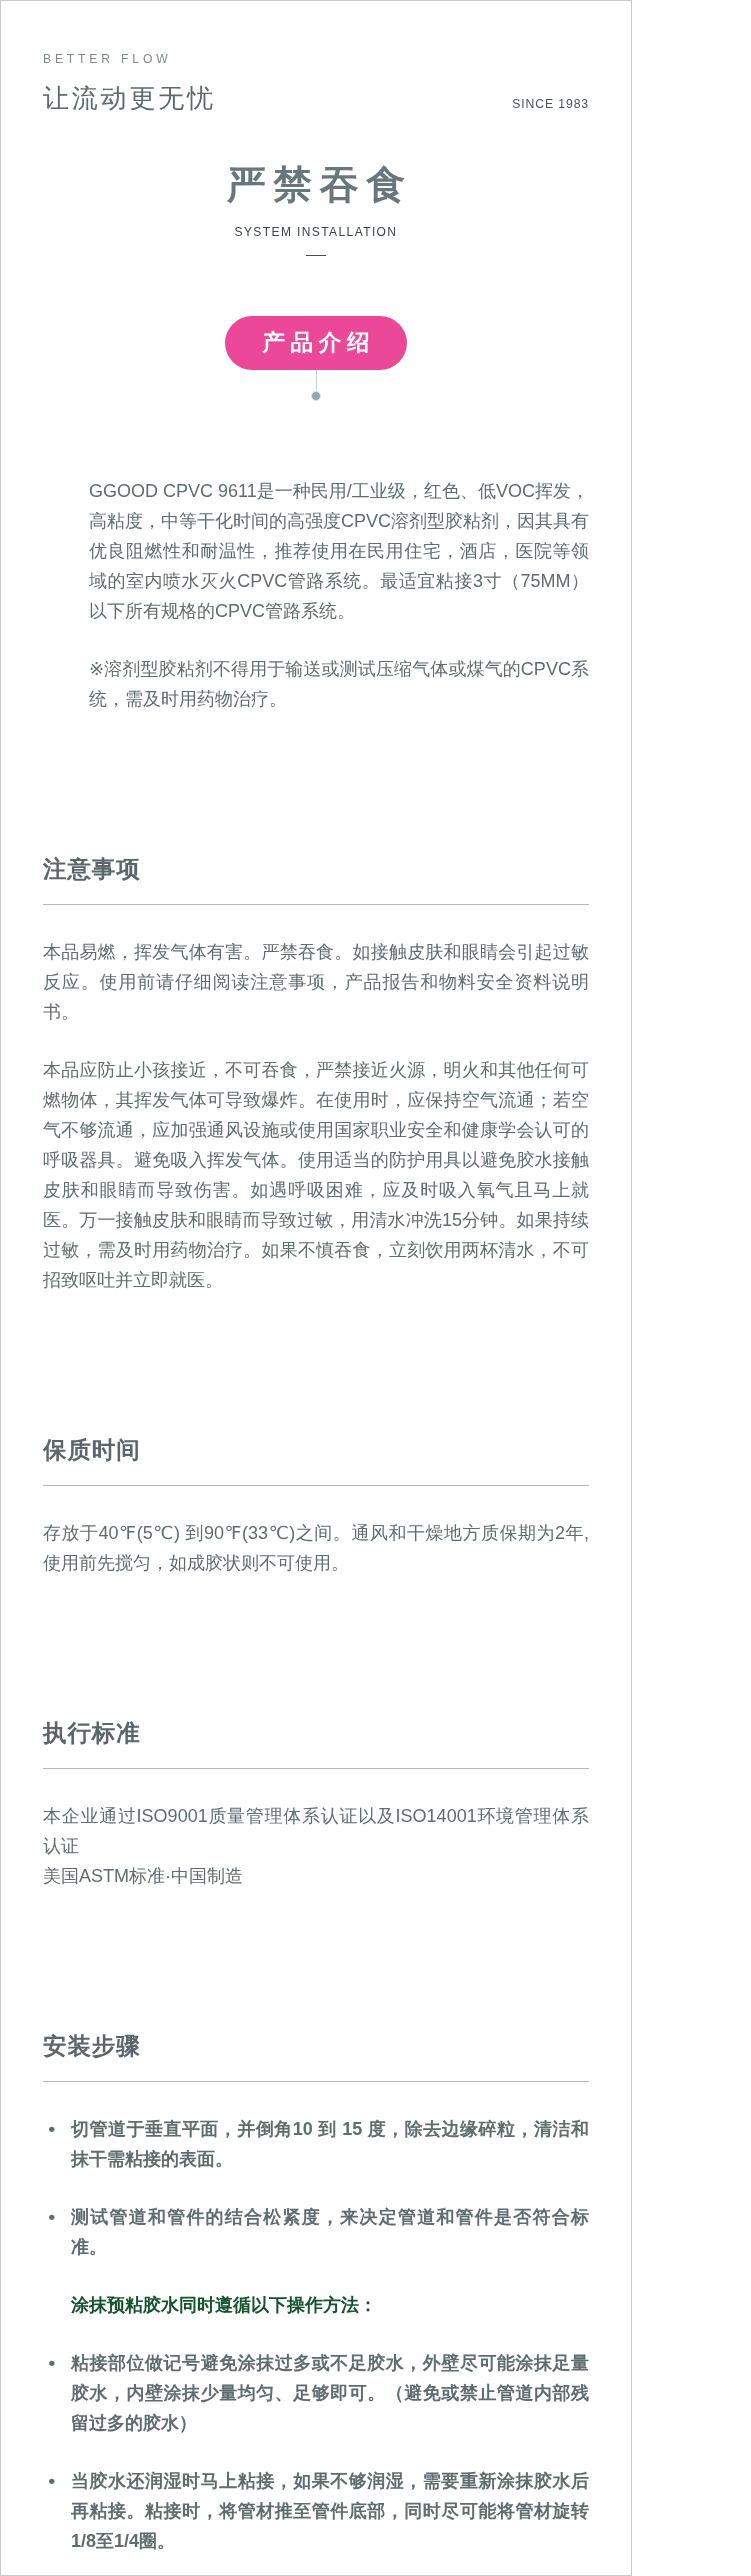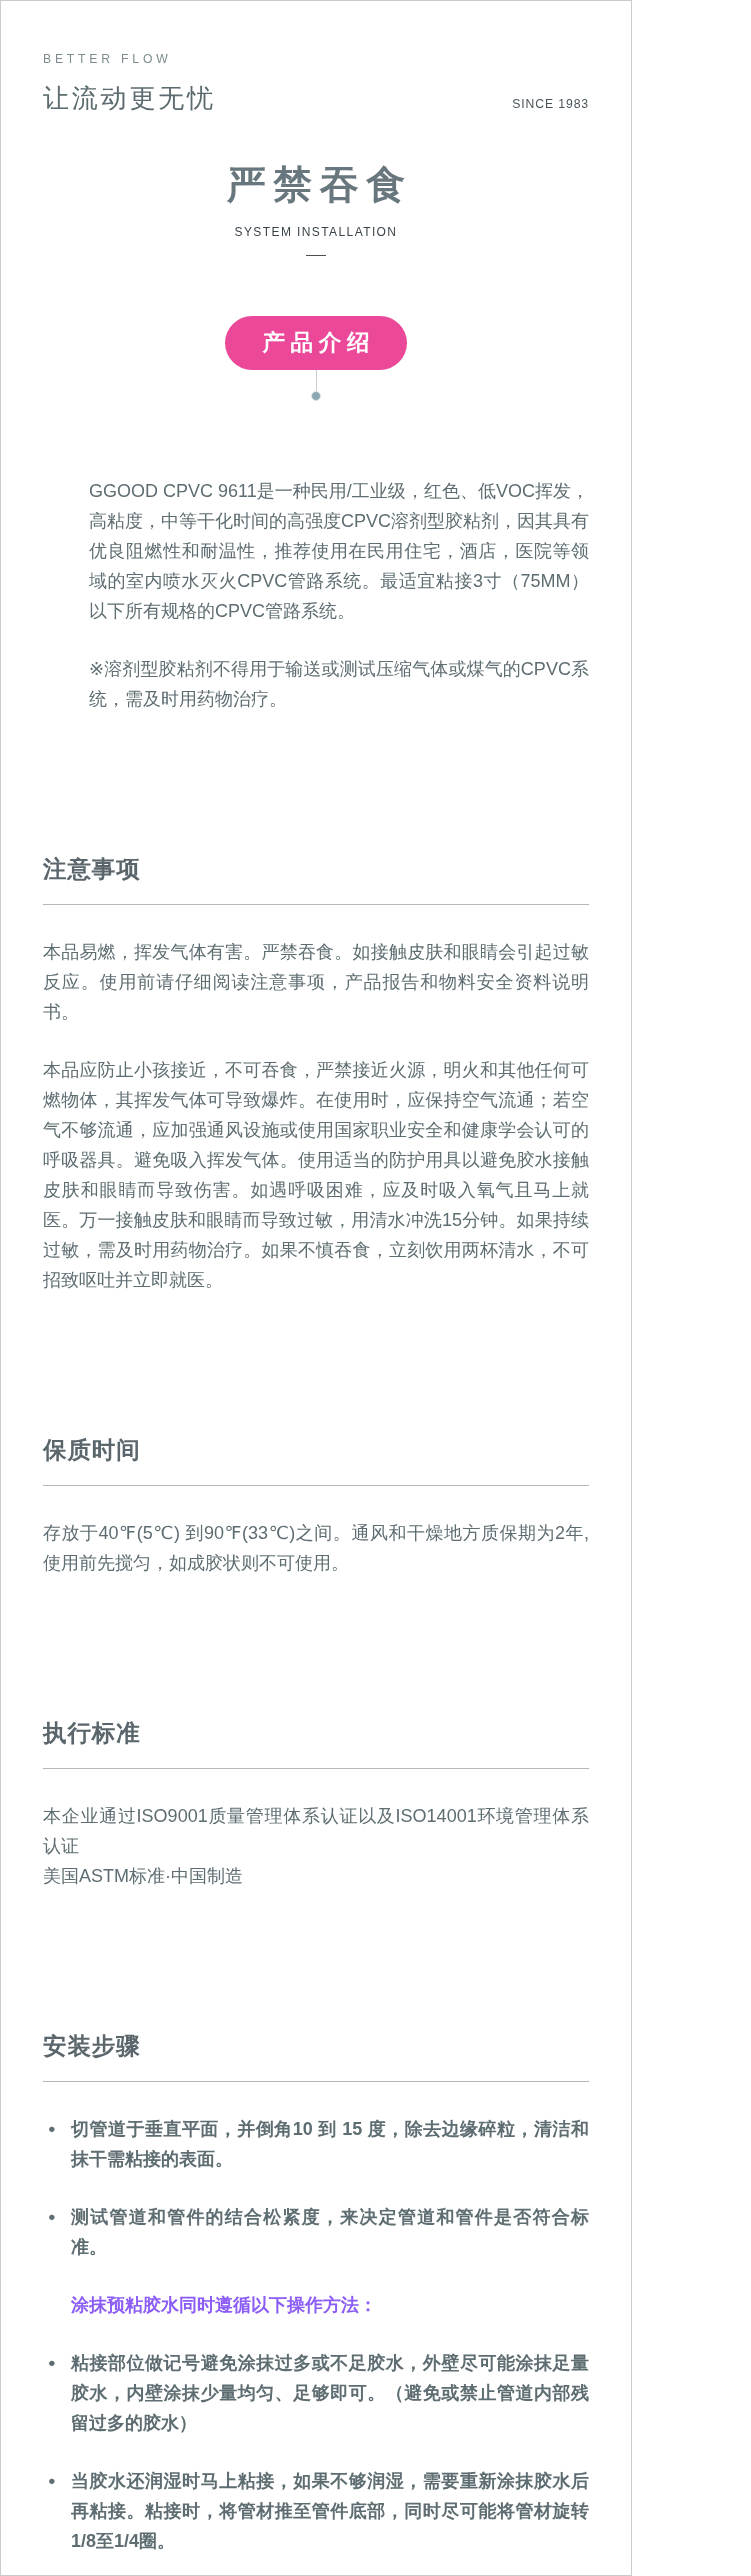--- a/index.html
+++ b/index.html
@@ -148,21 +148,21 @@
   }
   .bullet + .bullet, .bullet + .install-subheading, .install-subheading + .bullet {
     margin-top: 28px;
   }
   .install-subheading {
     padding-left: 28px;
     margin: 0;
     font-size: 18px;
     line-height: 30px;
     font-weight: 700;
-    color: #8b5cf6;
+    color: #14532d;
   }
 
   
   .footer {
     margin-top: auto;
     margin-bottom: 52px;
     display: flex;
     align-items: center;
     justify-content: center;
     gap: 2.8px;

